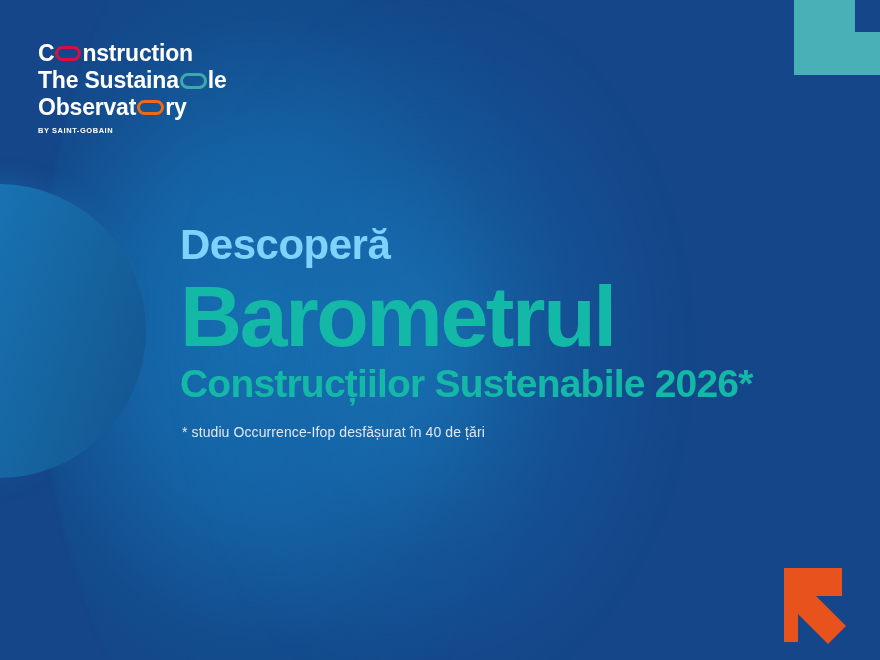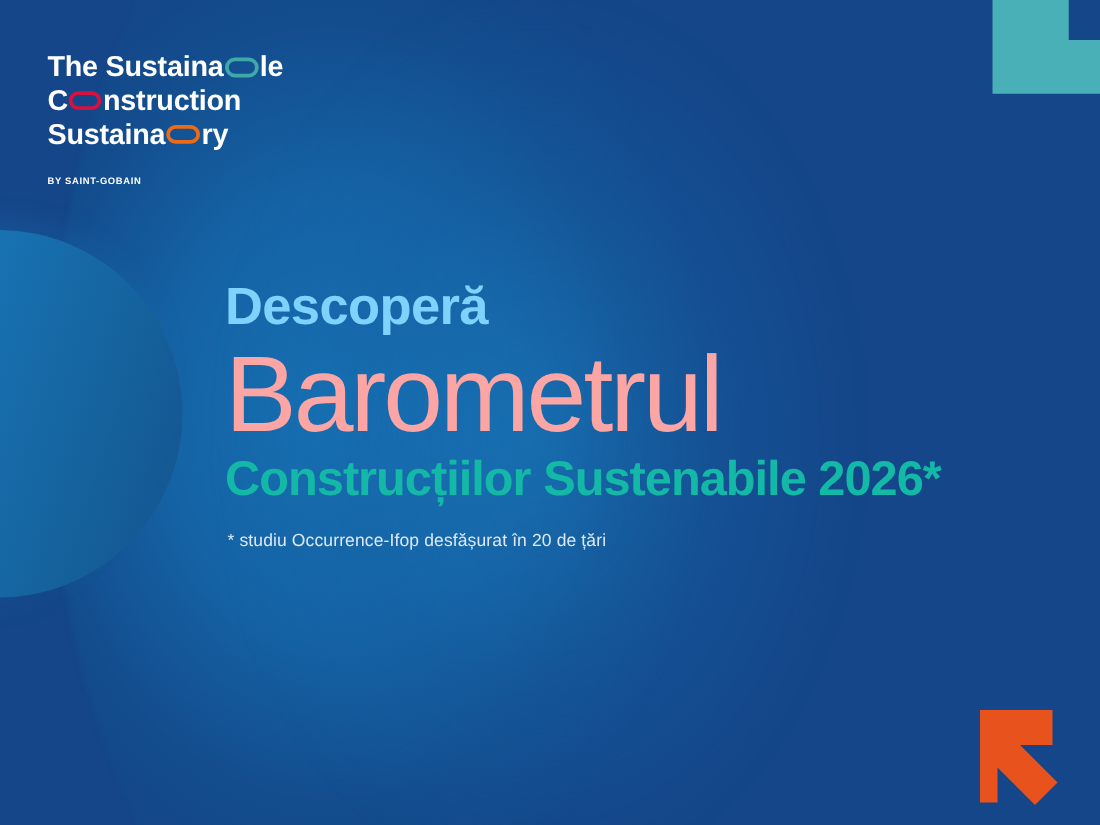--- a/index.html
+++ b/index.html
@@ -129,21 +129,21 @@
     border-style: solid;
     border-width: 3px;
     border-radius: 999px;
     position: relative;
     top: -1px;
   }
   .pill-teal  { width: 27px; height: 16px; border-color: #3fa9a9; margin: 0 1px; }
   .pill-red   { width: 26px; height: 15px; border-color: #d5123f; margin: 0 1px; }
   .pill-orange{ width: 27px; height: 15px; border-color: #ee6a14; margin: 0 1px; }
   #logo-byline {
-    margin-top: 19px;
+    margin-top: 5px;
     color: #ffffff;
     font-size: 7.5px;
     font-weight: 700;
     letter-spacing: 0.55px;
   }
 
   
   #headline {
     position: absolute;
     left: 180px;
@@ -152,23 +152,23 @@
   }
   #eyebrow {
     color: #7dd3fc;
     font-size: 42px;
     font-weight: 700;
     line-height: 46px;
     letter-spacing: -0.5px;
     margin: 0;
   }
   #title-main {
-    color: #fca5a5;
+    color: #14b8a6;
     font-size: 86px;
-    font-weight: 400;
+    font-weight: 700;
     line-height: 88px;
     letter-spacing: -2.4px;
     margin: 4px 0 0 0;
   }
   #title-sub {
     color: #14b8a6;
     font-size: 39px;
     font-weight: 700;
     line-height: 44px;
     letter-spacing: -0.8px;
@@ -195,36 +195,36 @@
     <div id="left-circle"></div>
   </div>
 
   <div id="teal-bracket">
     <div class="tb-v"></div>
     <div class="tb-notch"></div>
   </div>
 
   <div id="logo">
     <div class="logo-line">
+      <span>C</span><span class="pill pill-red"></span><span>nstruction</span>
+    </div>
+    <div class="logo-line">
       <span>The Sustaina</span><span class="pill pill-teal"></span><span>le</span>
     </div>
     <div class="logo-line">
-      <span>C</span><span class="pill pill-red"></span><span>nstruction</span>
-    </div>
-    <div class="logo-line">
-      <span>Sustaina</span><span class="pill pill-orange"></span><span>ry</span>
+      <span>Observat</span><span class="pill pill-orange"></span><span>ry</span>
     </div>
     <div id="logo-byline">BY SAINT-GOBAIN</div>
   </div>
 
   <div id="headline">
     <div id="eyebrow">Descoperă</div>
     <div id="title-main">Barometrul</div>
     <div id="title-sub">Construcțiilor Sustenabile 2026*</div>
-    <div id="footnote">* studiu Occurrence-Ifop desfășurat în 20 de țări</div>
+    <div id="footnote">* studiu Occurrence-Ifop desfășurat în 40 de țări</div>
   </div>
 
   <div id="sg-arrow">
     <svg viewBox="0 0 82 82" xmlns="http://www.w3.org/2000/svg" aria-hidden="true">
       <path d="M4 4 H62 V32 H36 L66 62 L48 80 L18 50 V78 H4 Z" fill="#e8521c"></path>
     </svg>
   </div>
 
 </div>
 

